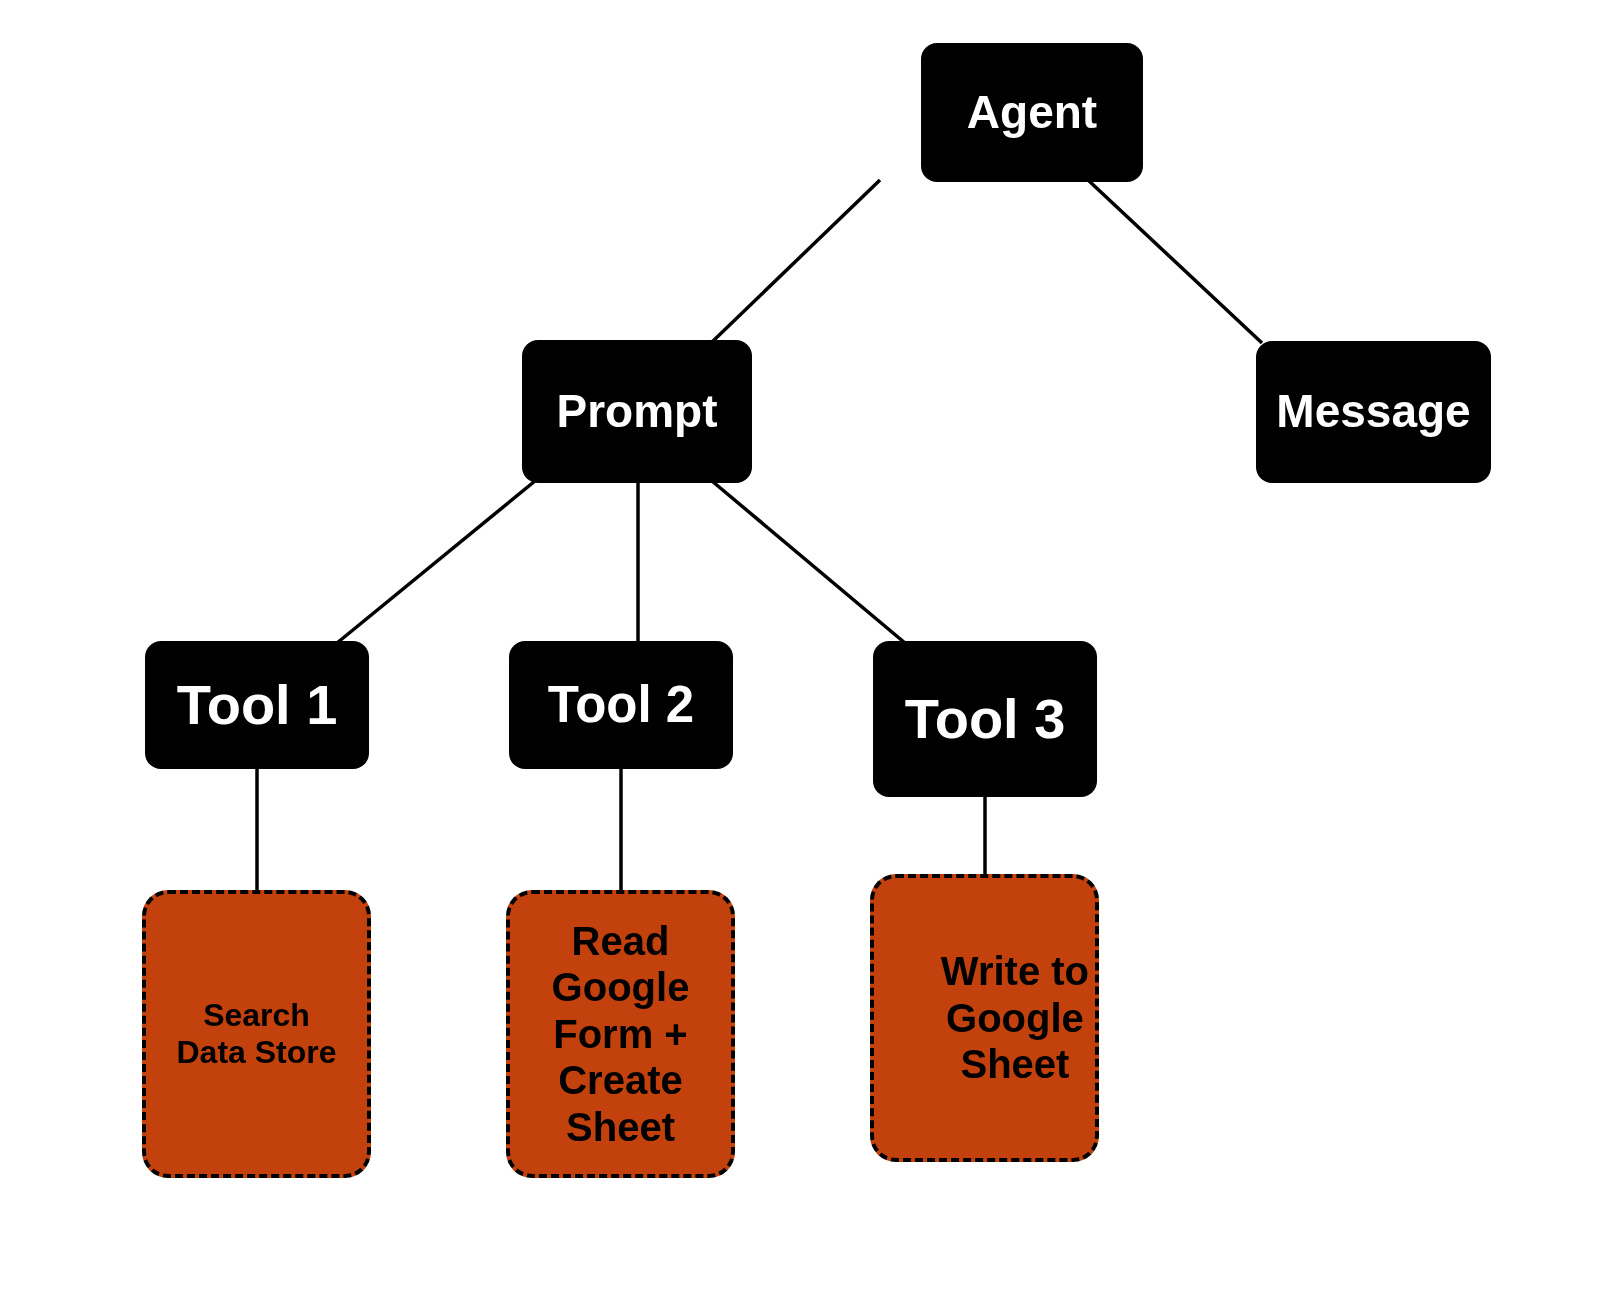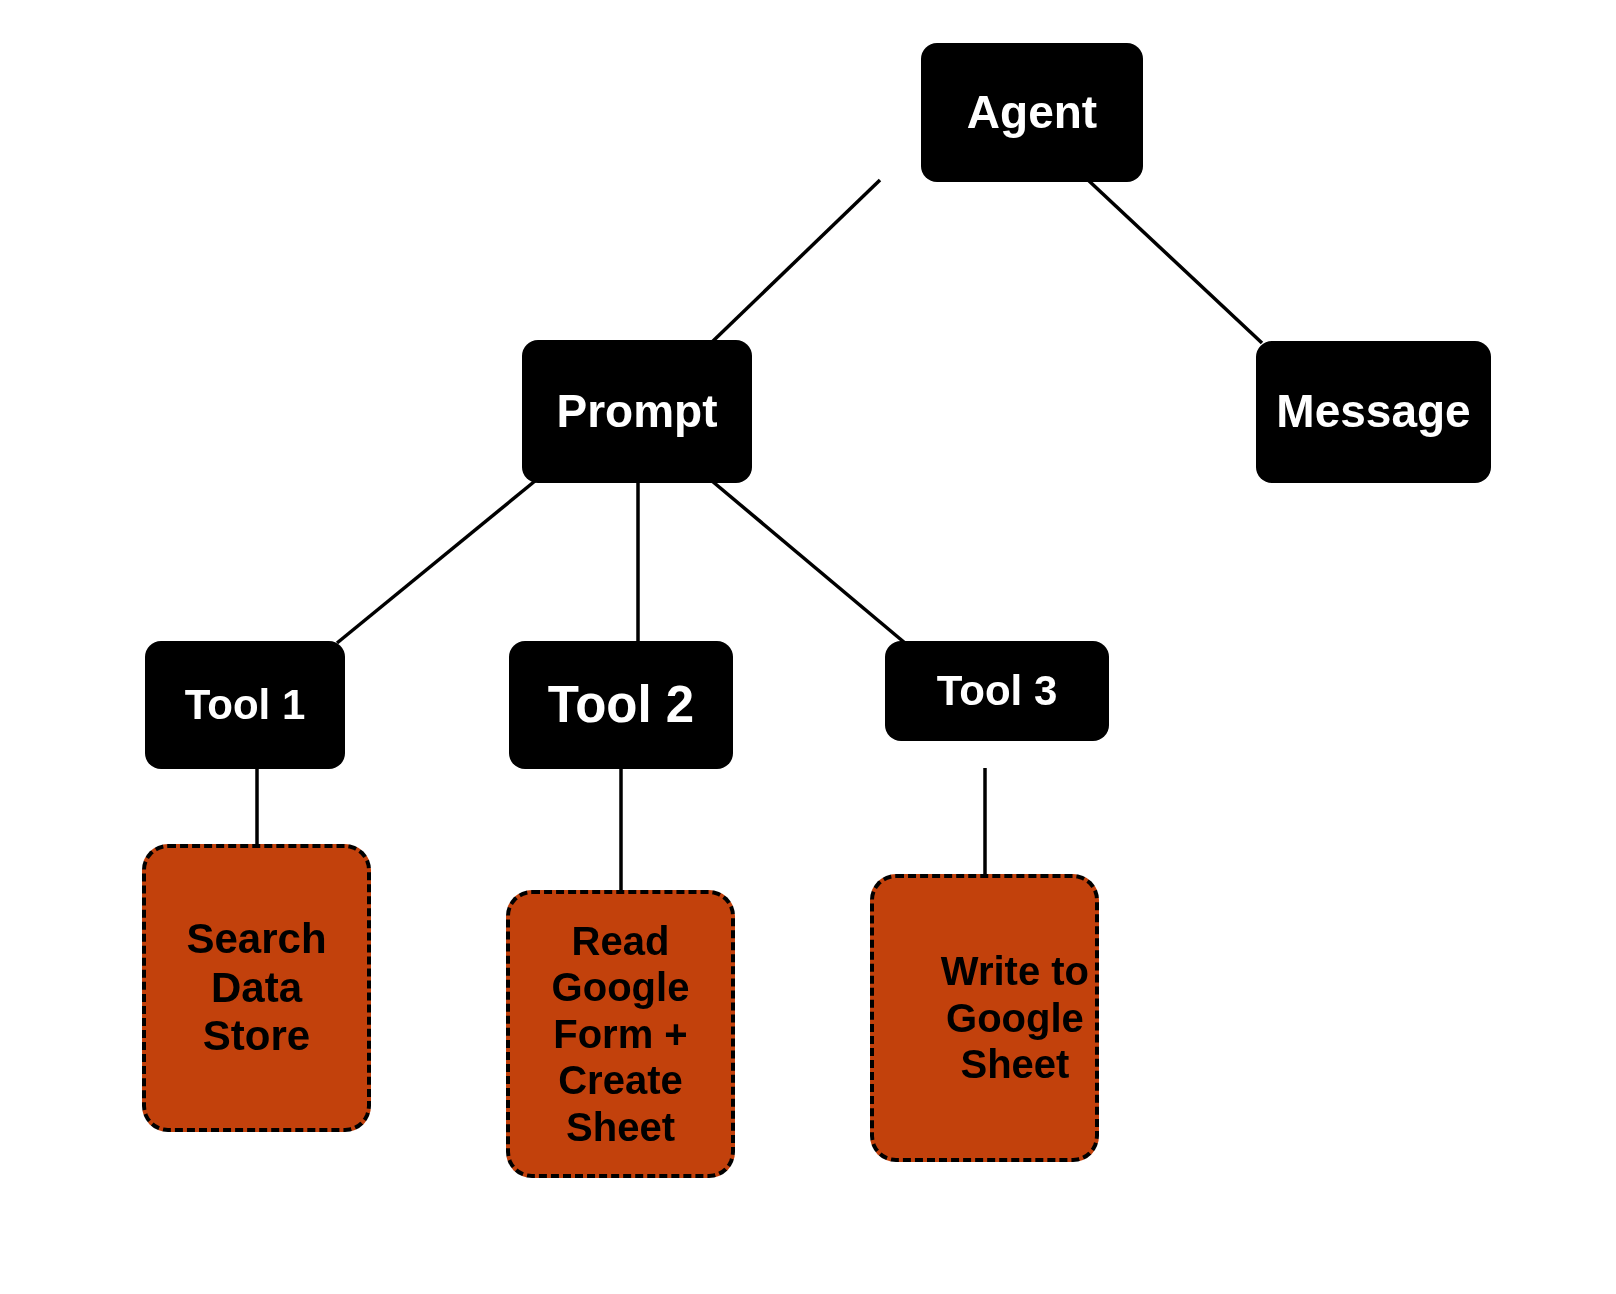--- a/index.html
+++ b/index.html
@@ -52,24 +52,24 @@
   .node-label {
     display: block;
     line-height: 1.16;
     white-space: pre-line;
     padding: 0 6px;
   }
   
   #node-agent   { left: 873px;  top: 43px;   width: 222px; height: 139px; font-size: 46px; margin-left: 48px; }
   #node-prompt  { left: 522px;  top: 340px;  width: 230px; height: 143px; font-size: 46px; }
   #node-message { left: 1256px; top: 341px;  width: 235px; height: 142px; font-size: 46px; }
-  #node-tool-1  { left: 145px;  top: 641px;  width: 200px; height: 128px; font-size: 42px; }
+  #node-tool-1  { left: 145px;  top: 641px;  width: 224px; height: 128px; font-size: 56px; }
   #node-tool-2  { left: 509px;  top: 641px;  width: 224px; height: 128px; font-size: 51px; }
-  #node-tool-3  { left: 873px;  top: 641px;  width: 224px; height: 100px; font-size: 42px; margin-left: 12px; }
-  #node-sub-1   { left: 142px;  top: 844px;  width: 229px; height: 288px; font-size: 42px; }
+  #node-tool-3  { left: 873px;  top: 641px;  width: 224px; height: 156px; font-size: 56px; }
+  #node-sub-1   { left: 142px;  top: 890px;  width: 229px; height: 288px; font-size: 32px; }
   #node-sub-2   { left: 506px;  top: 890px;  width: 229px; height: 288px; font-size: 40px; }
   #node-sub-3   { left: 870px;  top: 874px;  width: 229px; height: 288px; font-size: 40px; justify-content: flex-end; }
 </style>
 </head>
 <body>
 
 <div id="canvas">
 
   <svg id="edges" viewBox="0 0 1616 1294" width="1616" height="1294" xmlns="http://www.w3.org/2000/svg">
 

